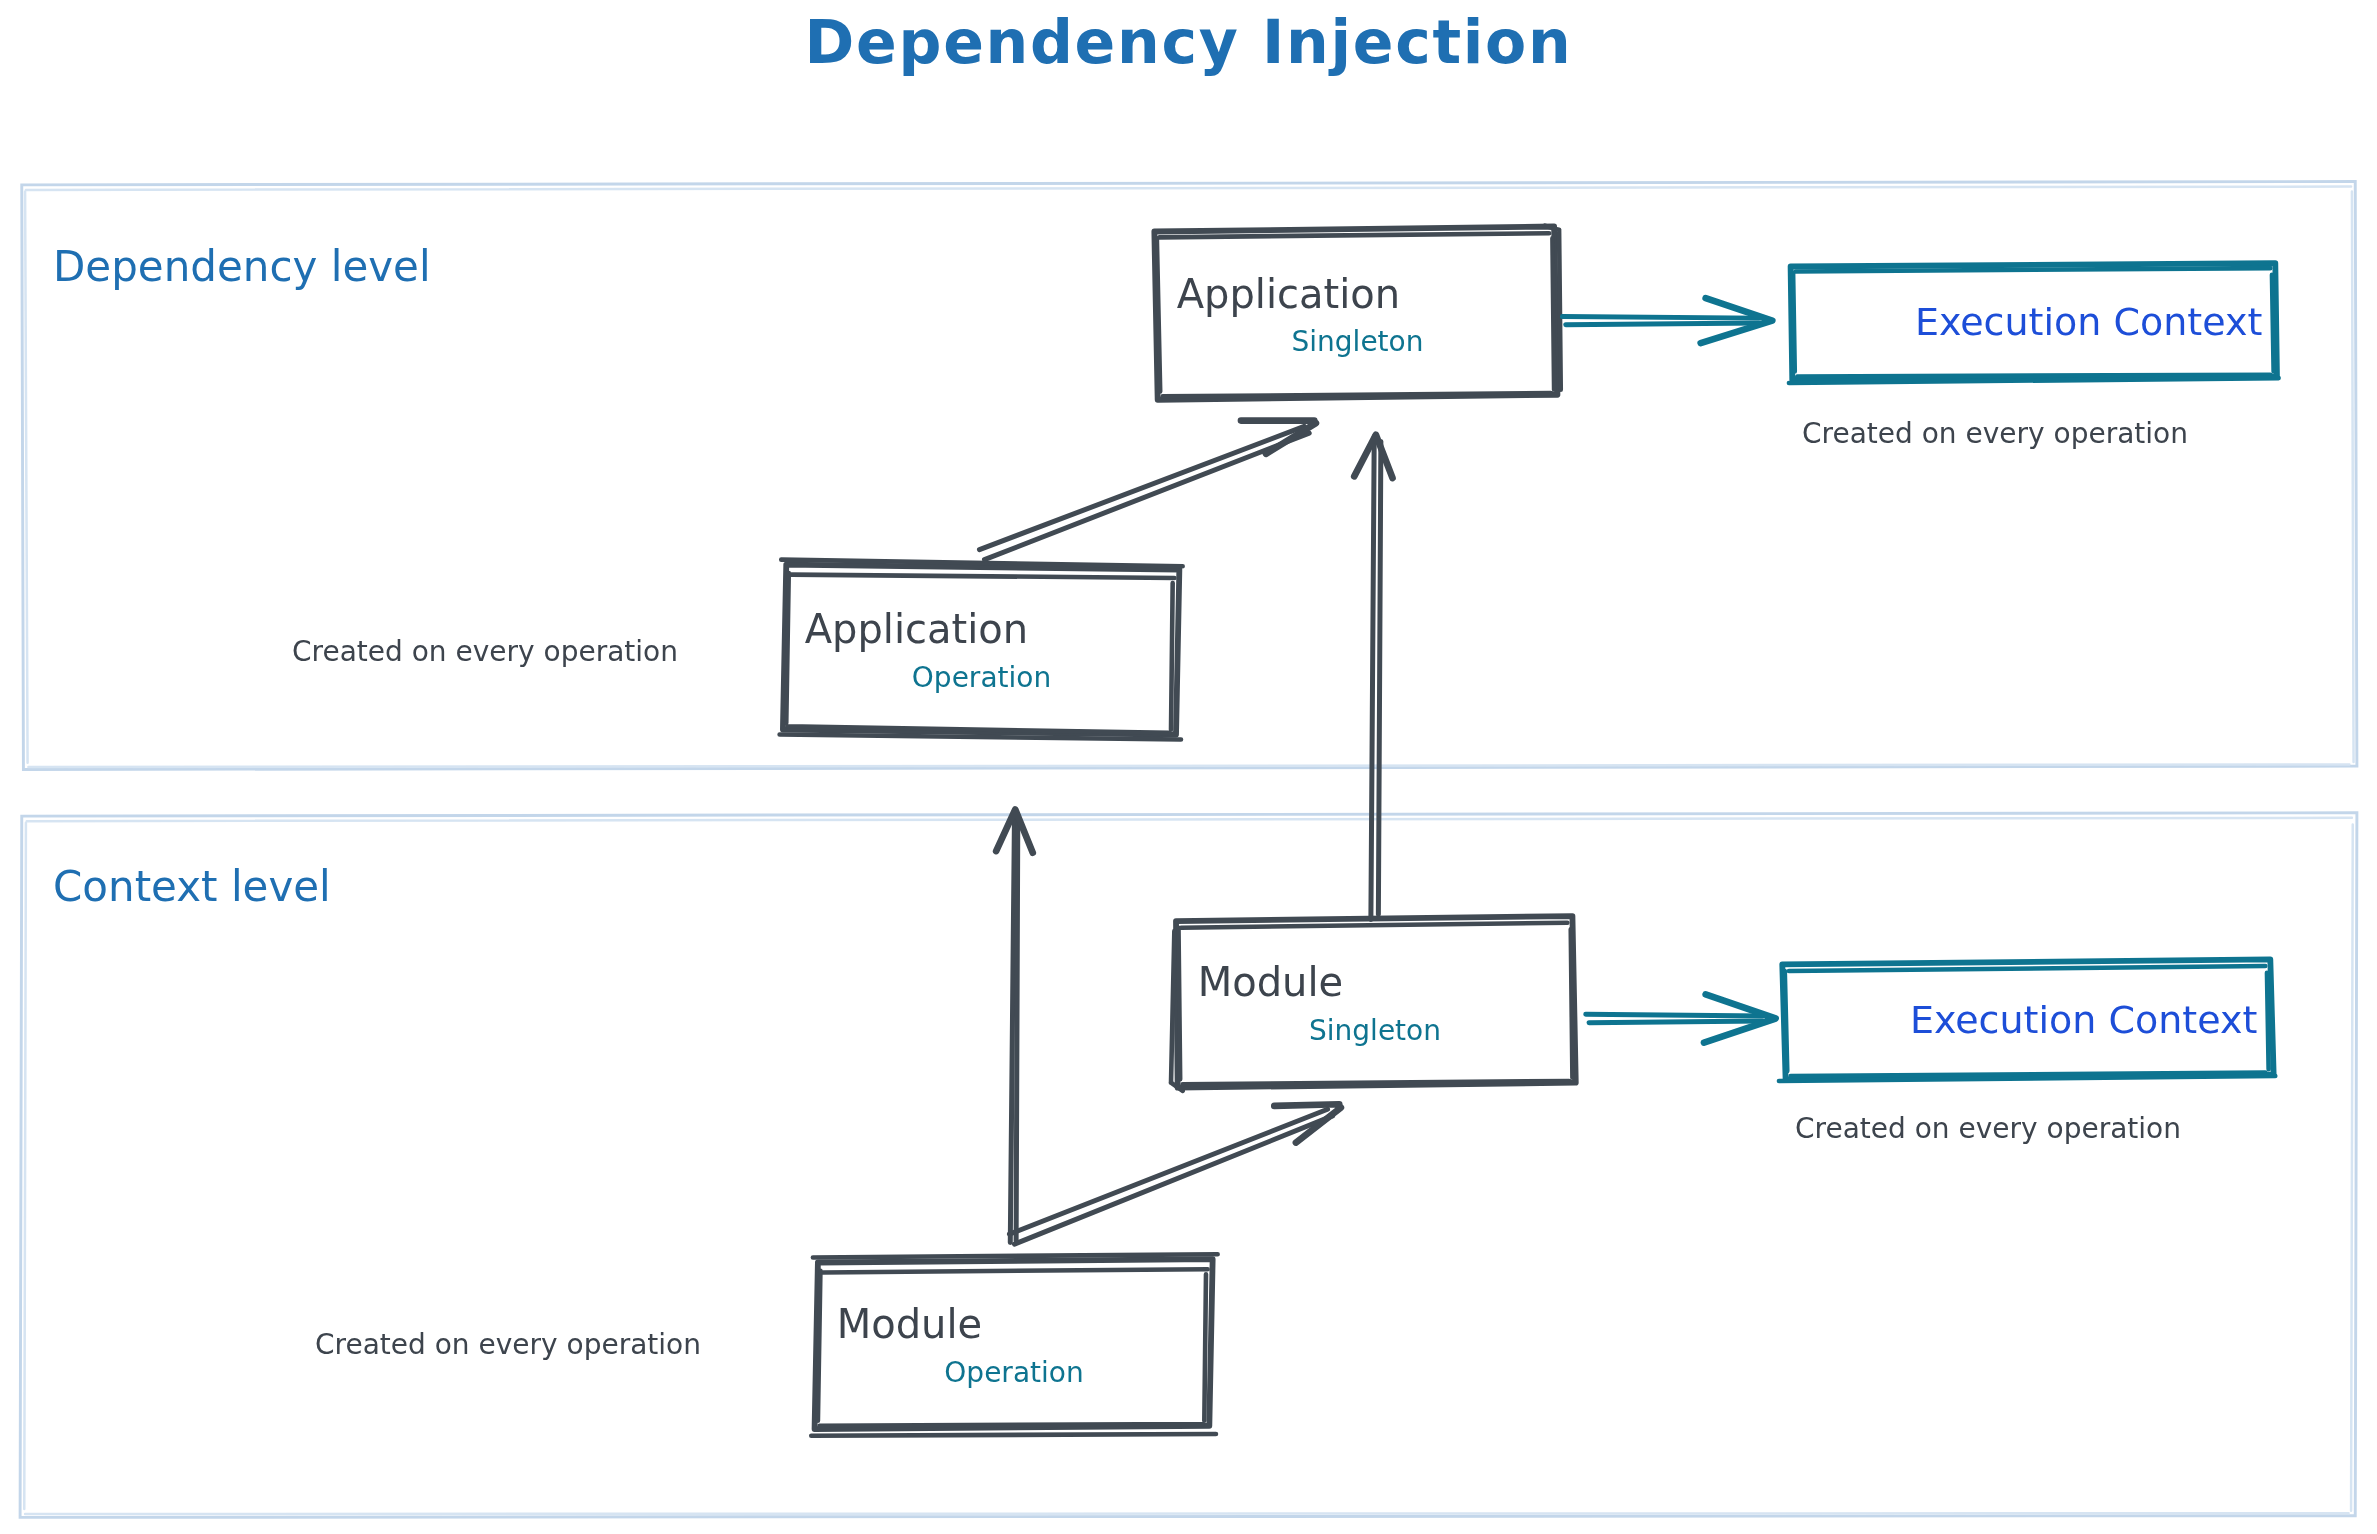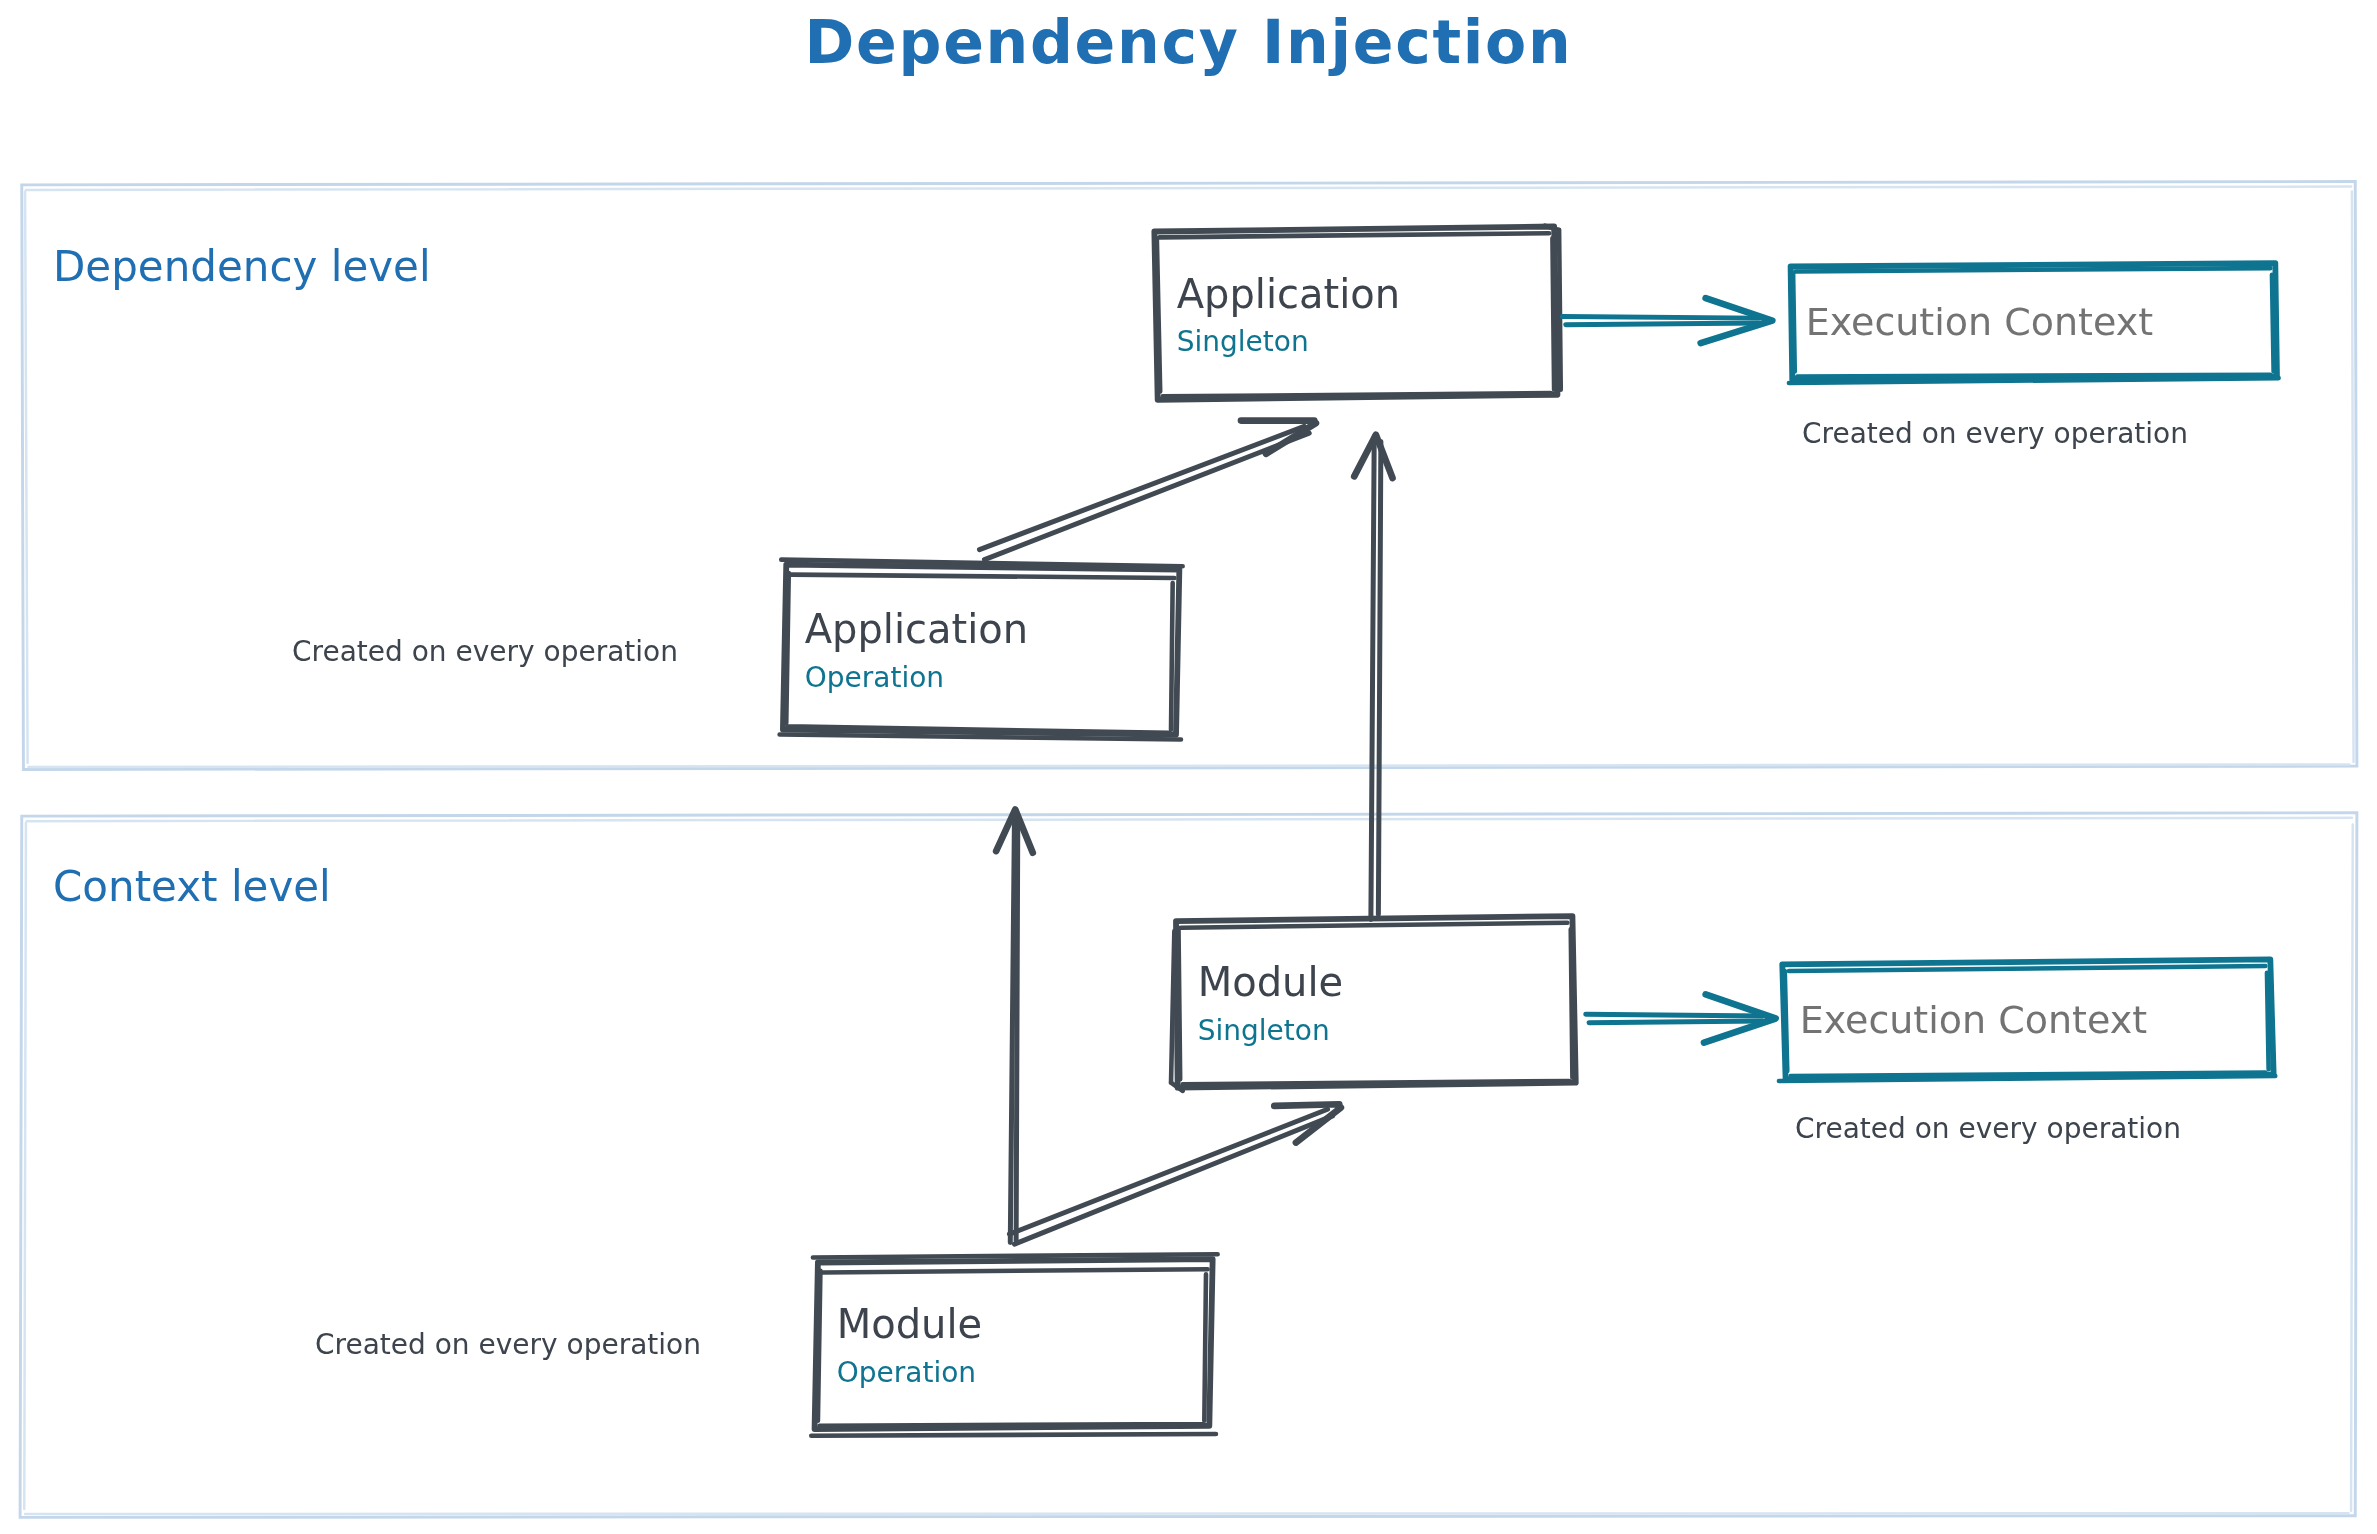--- a/index.html
+++ b/index.html
@@ -29,34 +29,34 @@
   }
 
   .node-title{
     font-size:40px;color:#3d444d;text-align:left;
   }
   .node-scope{
     font-size:28px;color:#0e7490;text-align:right;
   }
 
   .ec-title{
-    font-size:38px;color:#737373;text-align:left;
+    font-size:38px;color:#1d4ed8;text-align:right;
   }
 
   .caption{
     font-size:28px;color:#3d444d;
   }
 
   .nodebox{position:absolute;box-sizing:border-box;}
   .nodebox .inner{
     position:absolute;inset:0;
     display:flex;flex-direction:column;justify-content:center;
     padding:15px 21.7px;box-sizing:border-box;
   }
-  .nodebox .scope-row{text-align:left;margin-top:8.3px;}
+  .nodebox .scope-row{text-align:center;margin-top:8.3px;}
 </style>
 </head>
 <body>
 
 <div class="stage">
 
   <div class="txt hand" id="title">Dependency Injection</div>
 
   <svg class="layer" viewBox="0 0 2854 1842" xmlns="http://www.w3.org/2000/svg">
     <defs>

